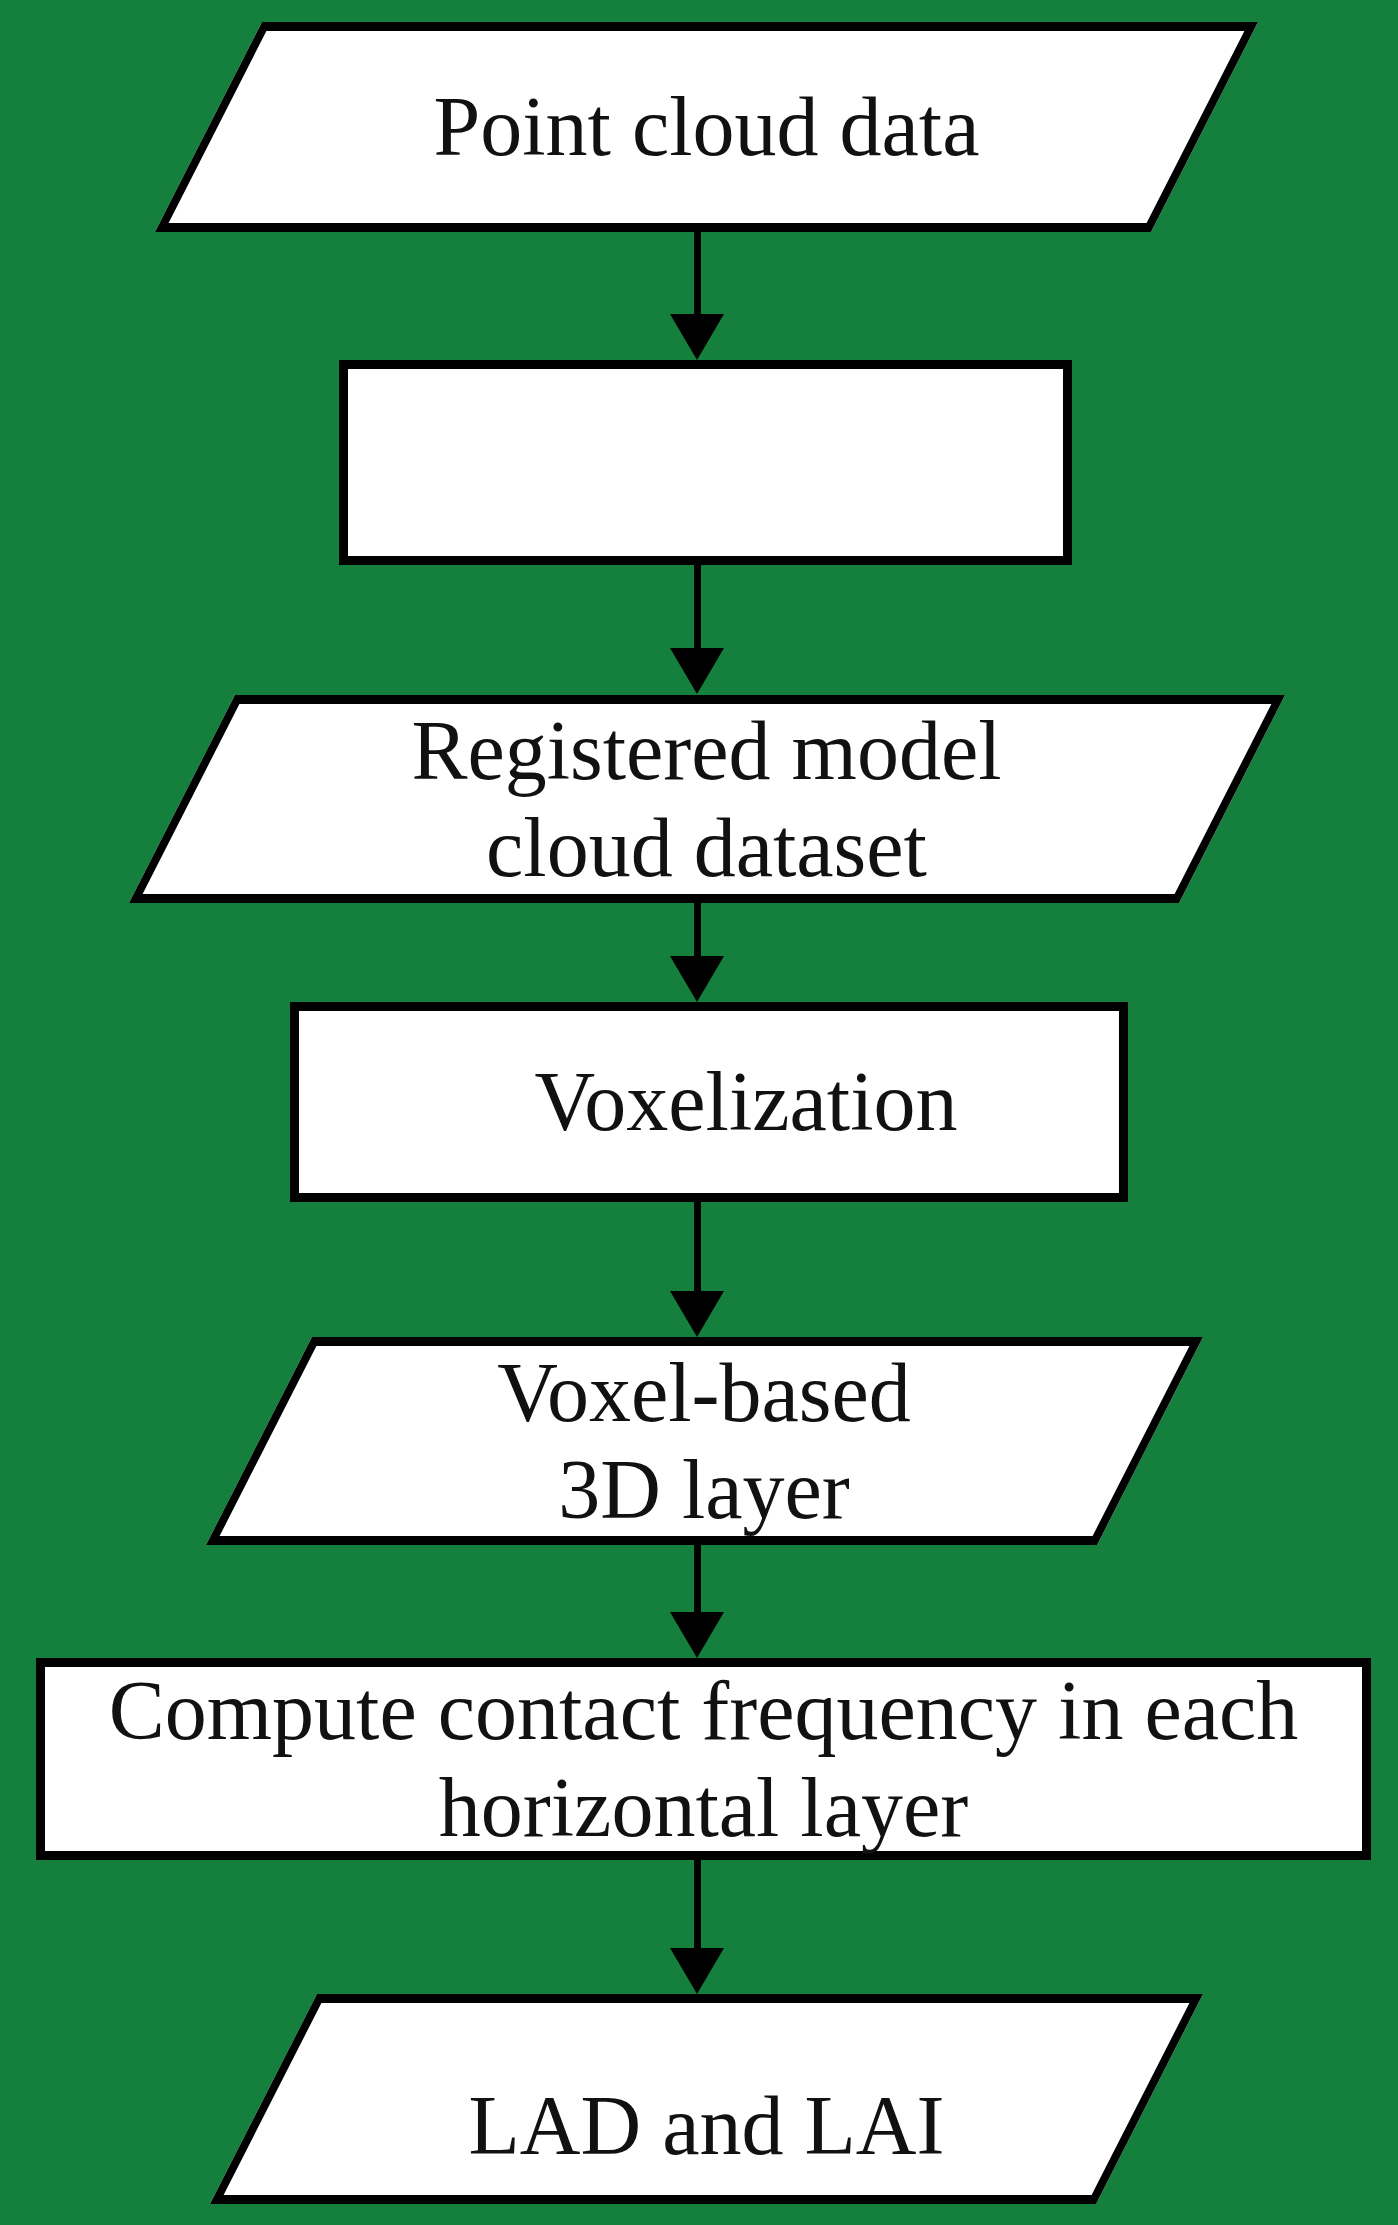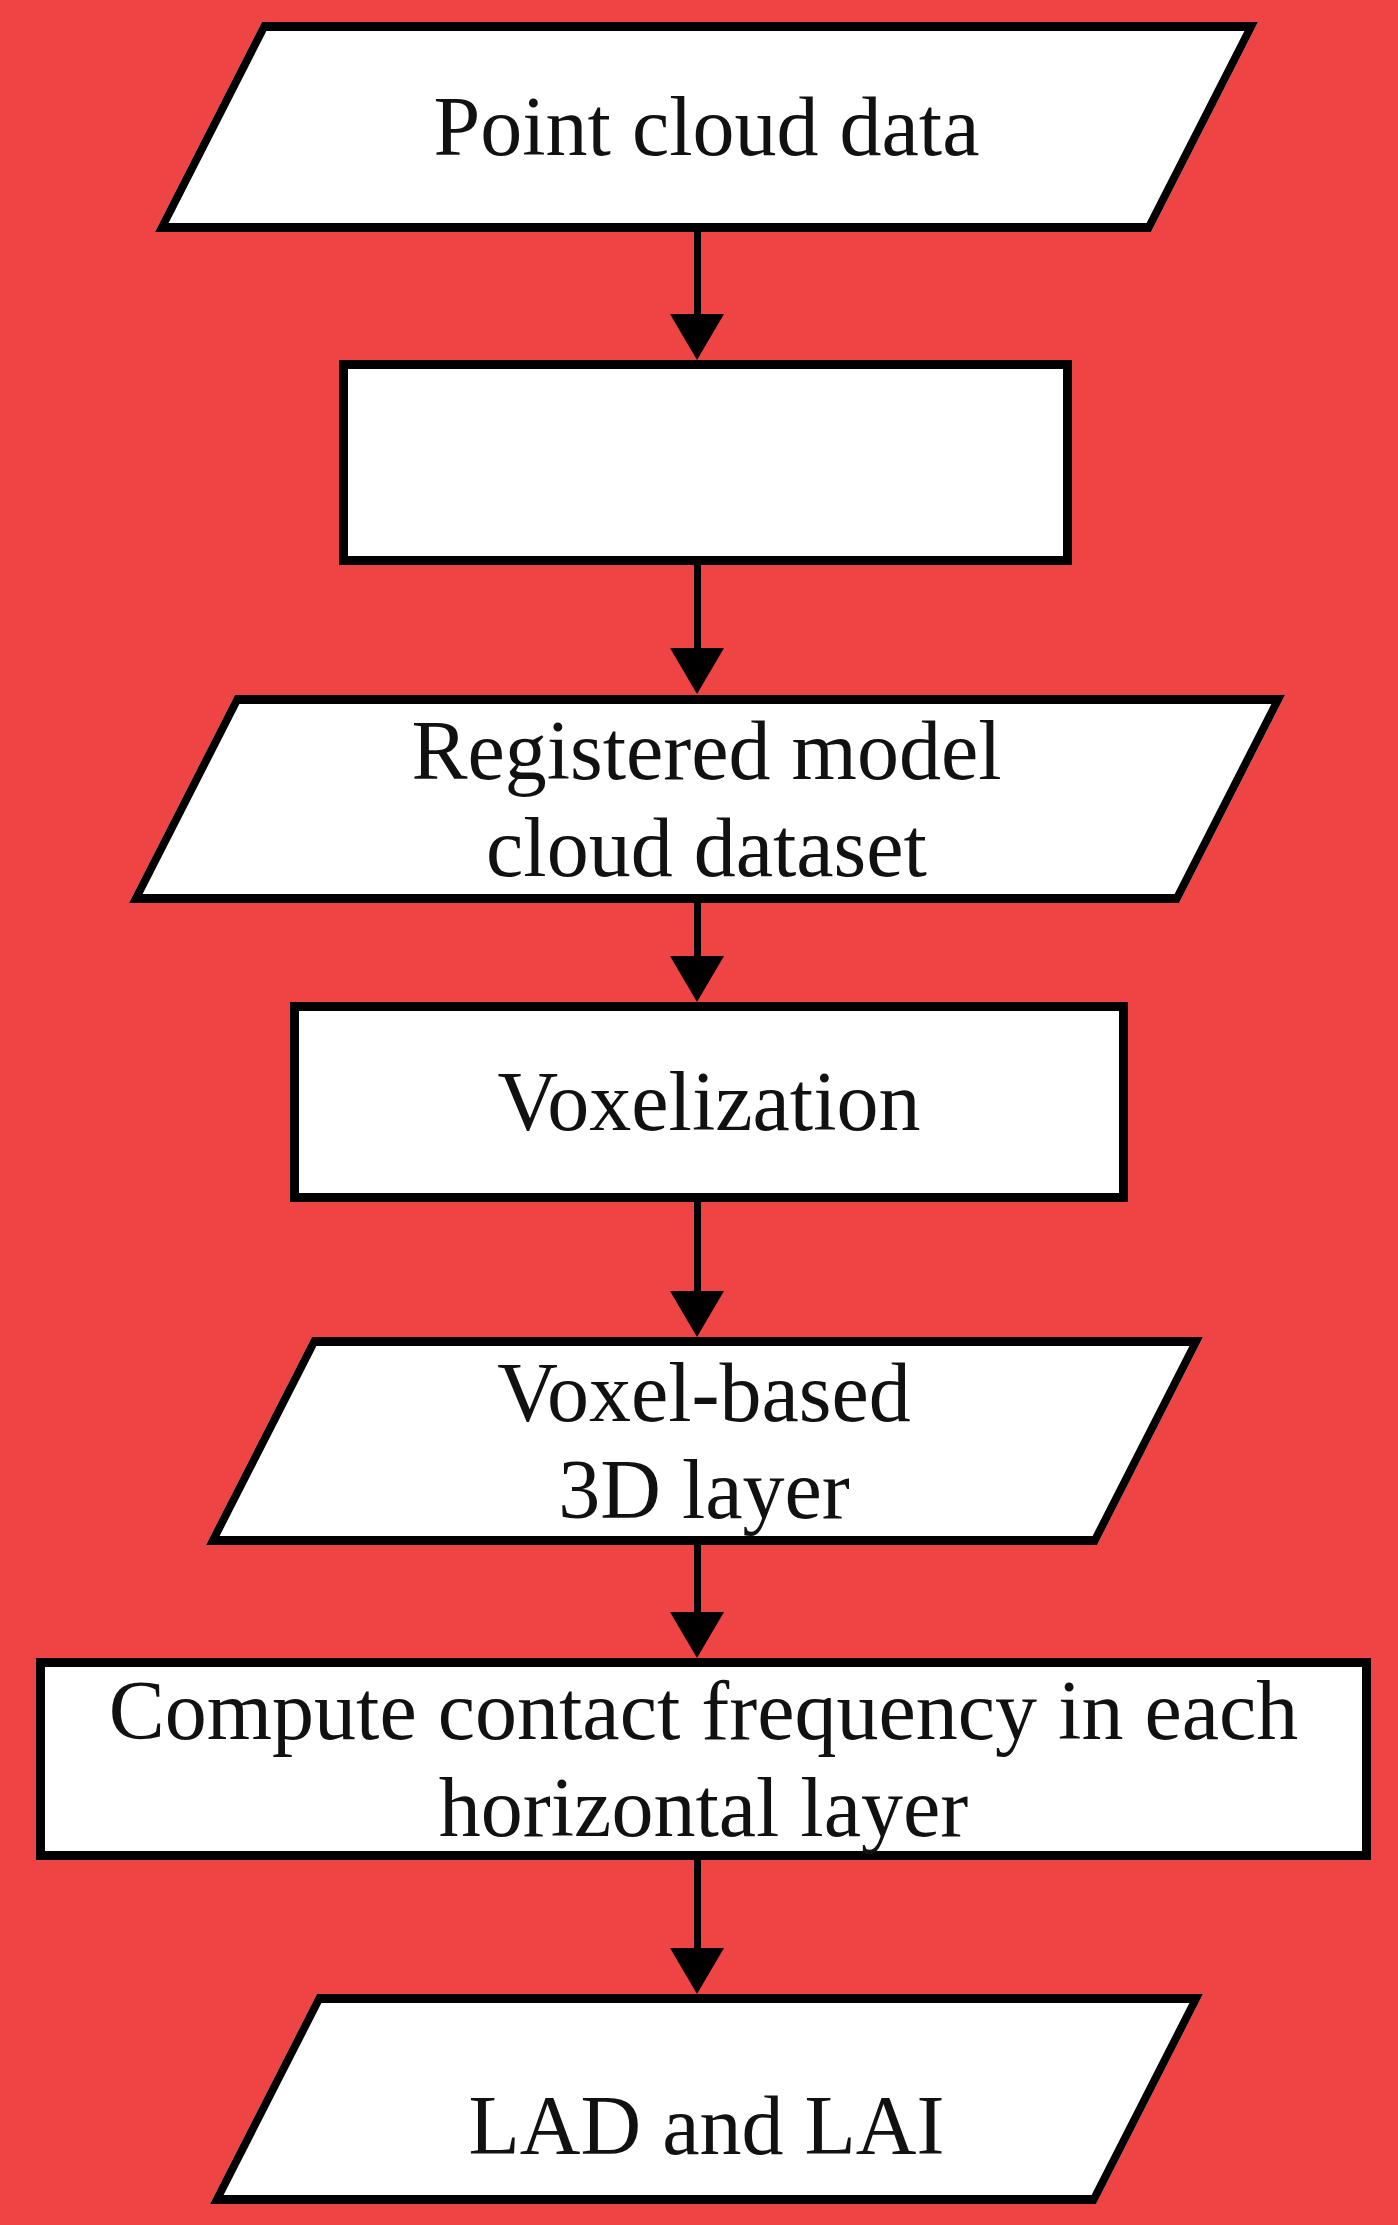--- a/index.html
+++ b/index.html
@@ -4,21 +4,21 @@
 <style>
   html, body {
     margin: 0;
     padding: 0;
     background: #ffffff;
   }
   .canvas {
     position: relative;
     width: 1398px;
     height: 2225px;
-    background: #ef4444;
+    background: #15803d;
     font-family: "Liberation Serif", "DejaVu Serif", serif;
     color: #111111;
     overflow: hidden;
   }
   .shape {
     position: absolute;
     box-sizing: border-box;
     background: #ffffff;
     border: 9px solid #000000;
   }
@@ -81,21 +81,21 @@
   <div class="shape para" style="left:235px; top:695px; width:1050px; height:208px;"></div>
   <div class="node-label" style="left:128px; top:695px; width:1157px; height:208px;">Registered model
 cloud dataset</div>
 
   <div class="edge">
     <div class="stem" style="left:694px; top:901px; height:57px;"></div>
     <div class="head" style="left:670px; top:956px;"></div>
   </div>
 
   <div class="shape rect" style="left:290px; top:1002px; width:838px; height:200px;"></div>
-  <div class="node-label" style="left:290px; top:1002px; width:838px; height:200px;">Voxelization</div>
+  <div class="node-label" style="left:290px; top:1002px; width:838px; height:200px;padding-left:37px;">Voxelization</div>
 
   <div class="edge">
     <div class="stem" style="left:694px; top:1200px; height:93px;"></div>
     <div class="head" style="left:670px; top:1291px;"></div>
   </div>
 
   <div class="shape para" style="left:312px; top:1337px; width:891px; height:208px;"></div>
   <div class="node-label" style="left:205px; top:1337px; width:998px; height:208px;">Voxel-based
 3D layer</div>
 

